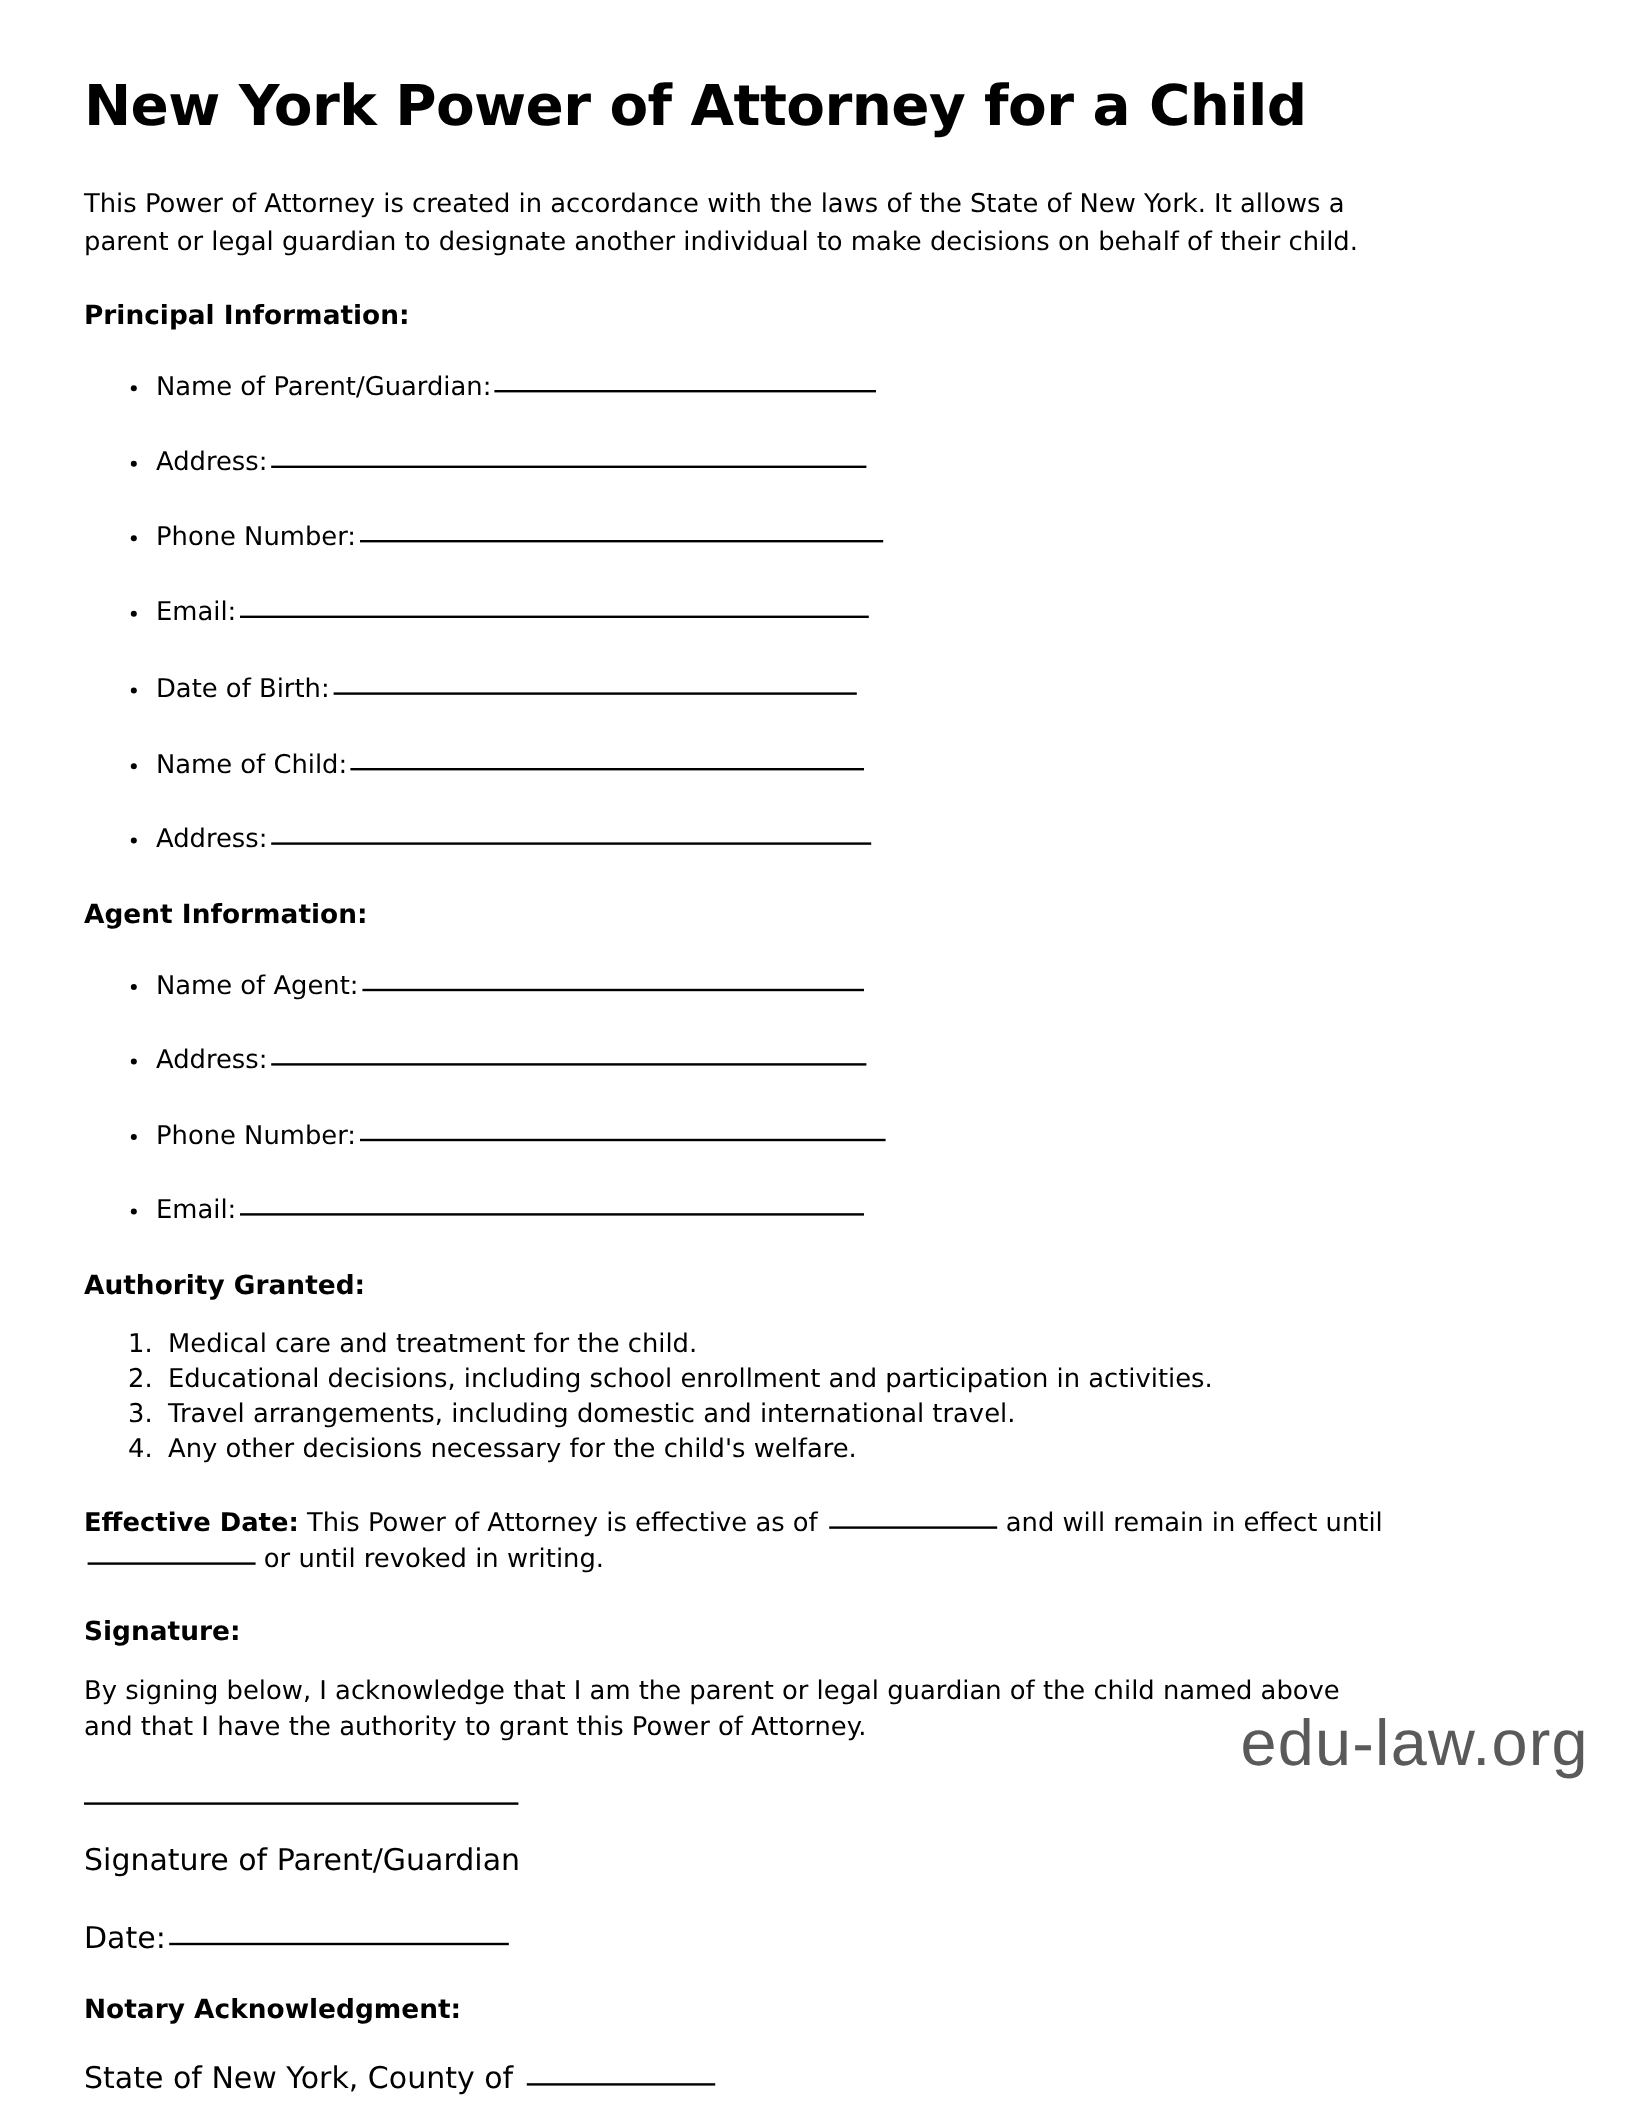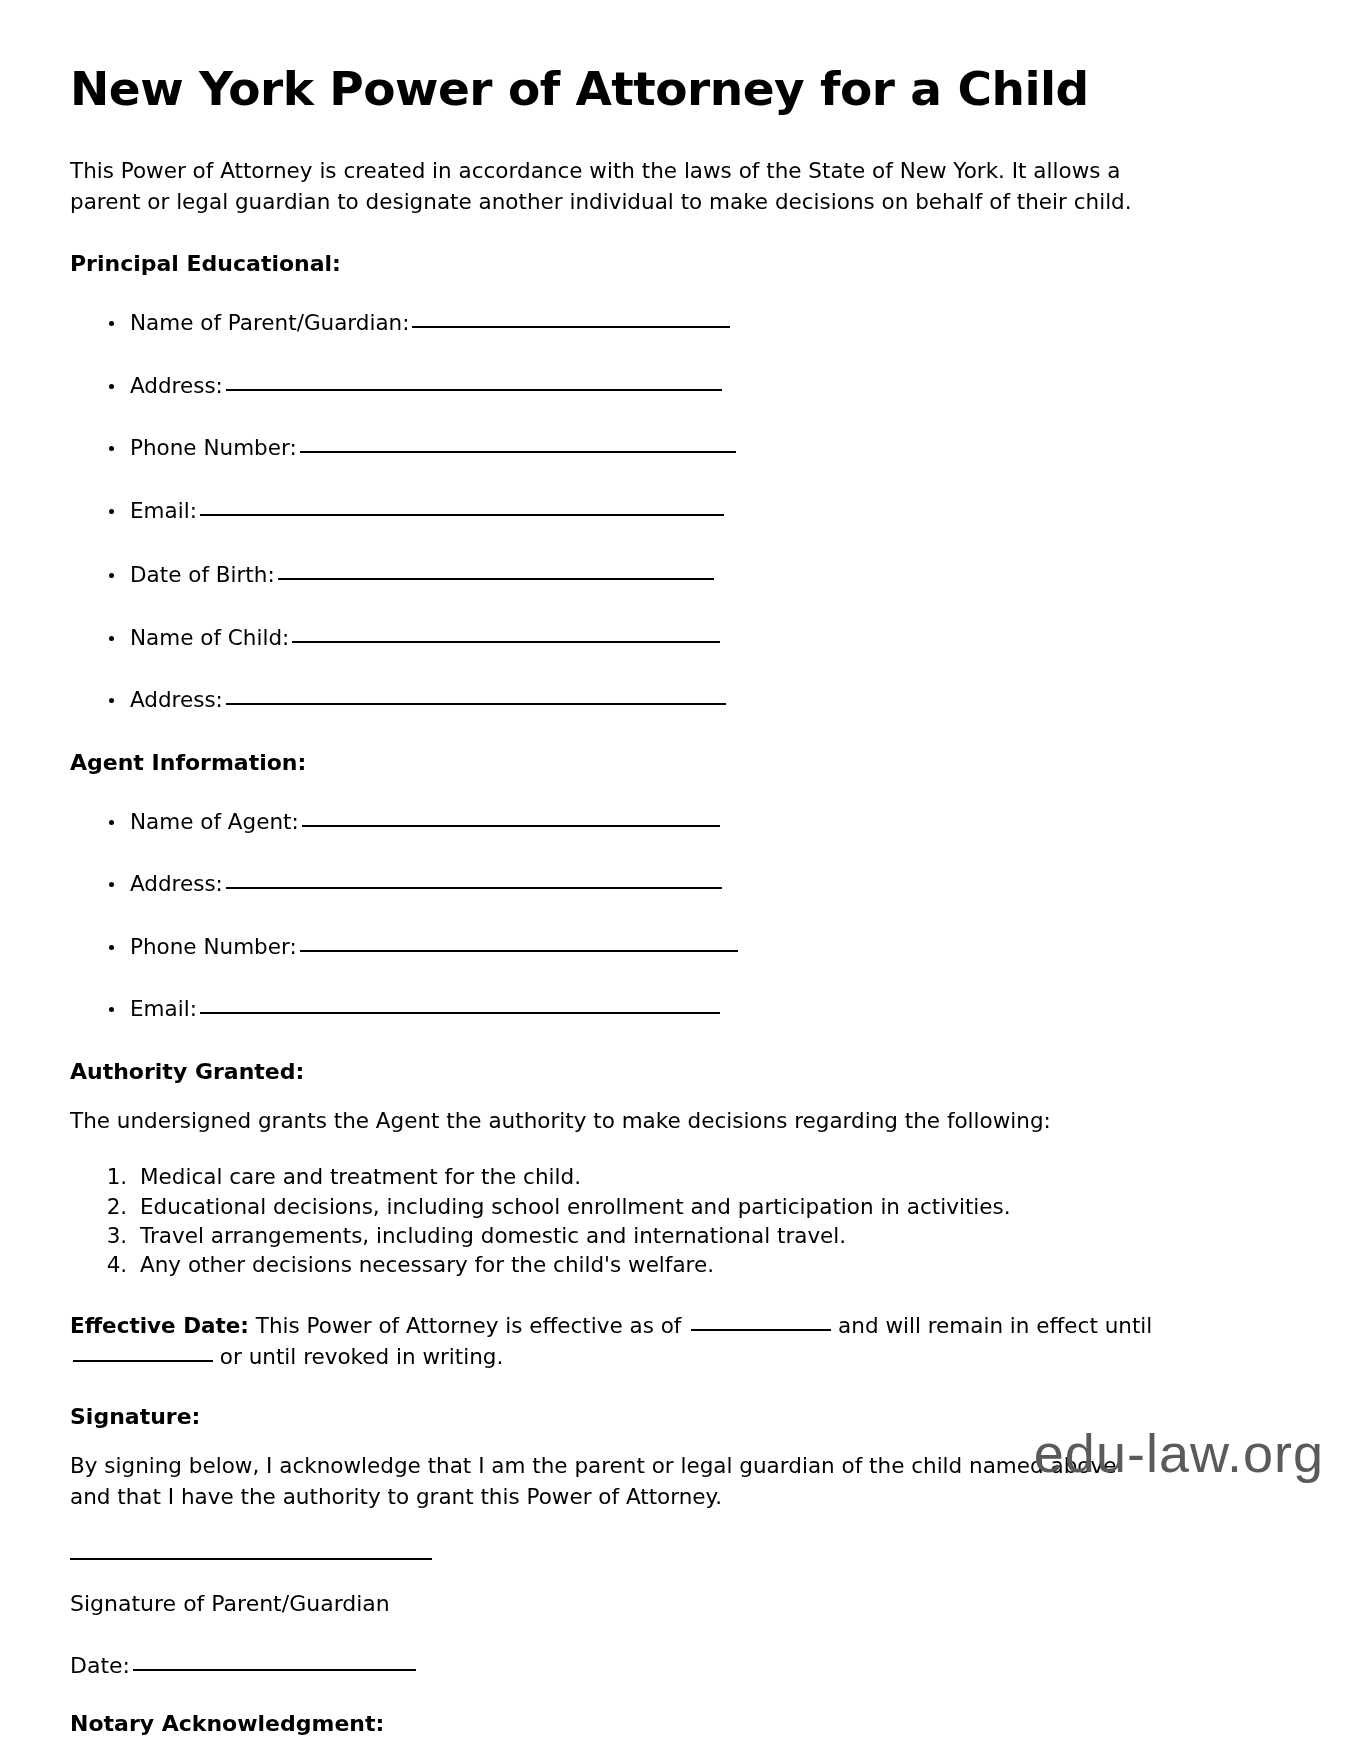--- a/index.html
+++ b/index.html
@@ -103,21 +103,21 @@
   .eff-para b { font-weight: bold; }
 
   .sig-rule {
     width: 362px;
     height: 0;
     border-bottom: 2px solid #000;
     margin: 46px 0 28px 0;
   }
 
   .plain-line {
-    font-size: 22px;
+    font-size: 25px;
     line-height: 1.42;
     margin: 0 0 30px 0;
   }
 
   .notary-head {
     font-size: 22px;
     font-weight: bold;
     margin: 0 0 26px 0;
   }
 
@@ -134,21 +134,21 @@
 </style>
 </head>
 <body>
 
 <div class="page">
 
   <h1 class="doc-title">New York Power of Attorney for a Child</h1>
 
   <p class="intro">This Power of Attorney is created in accordance with the laws of the State of New York. It allows a parent or legal guardian to designate another individual to make decisions on behalf of their child.</p>
 
-  <h2 class="section-head">Principal Educational:</h2>
+  <h2 class="section-head">Principal Information:</h2>
   <ul class="field-list">
     <li><span>Name of Parent/Guardian:</span><span class="blank" style="width:318px"></span></li>
     <li><span>Address:</span><span class="blank" style="width:496px"></span></li>
     <li><span>Phone Number:</span><span class="blank" style="width:436px"></span></li>
     <li><span>Email:</span><span class="blank" style="width:524px"></span></li>
   </ul>
 
   <ul class="field-list">
     <li><span>Date of Birth:</span><span class="blank" style="width:436px"></span></li>
     <li><span>Name of Child:</span><span class="blank" style="width:428px"></span></li>
@@ -157,21 +157,20 @@
 
   <h2 class="section-head">Agent Information:</h2>
   <ul class="field-list">
     <li><span>Name of Agent:</span><span class="blank" style="width:418px"></span></li>
     <li><span>Address:</span><span class="blank" style="width:496px"></span></li>
     <li><span>Phone Number:</span><span class="blank" style="width:438px"></span></li>
     <li><span>Email:</span><span class="blank" style="width:520px"></span></li>
   </ul>
 
   <h2 class="section-head">Authority Granted:</h2>
-  <p class="body-para">The undersigned grants the Agent the authority to make decisions regarding the following:</p>
   <ol class="num-list">
     <li>Medical care and treatment for the child.</li>
     <li>Educational decisions, including school enrollment and participation in activities.</li>
     <li>Travel arrangements, including domestic and international travel.</li>
     <li>Any other decisions necessary for the child's welfare.</li>
   </ol>
 
   <p class="eff-para"><b>Effective Date:</b><span> This Power of Attorney is effective as of </span><span class="blank" style="width:140px"></span><span> and will remain in effect until </span><span class="blank" style="width:140px"></span><span> or until revoked in writing.</span></p>
 
   <h2 class="section-head">Signature:</h2>

